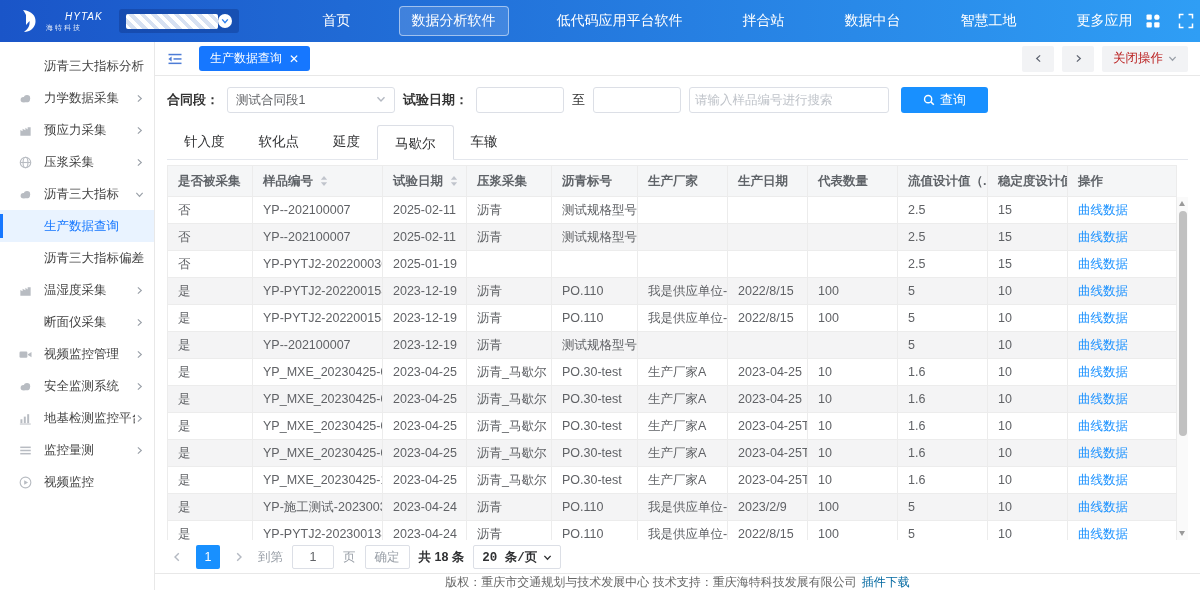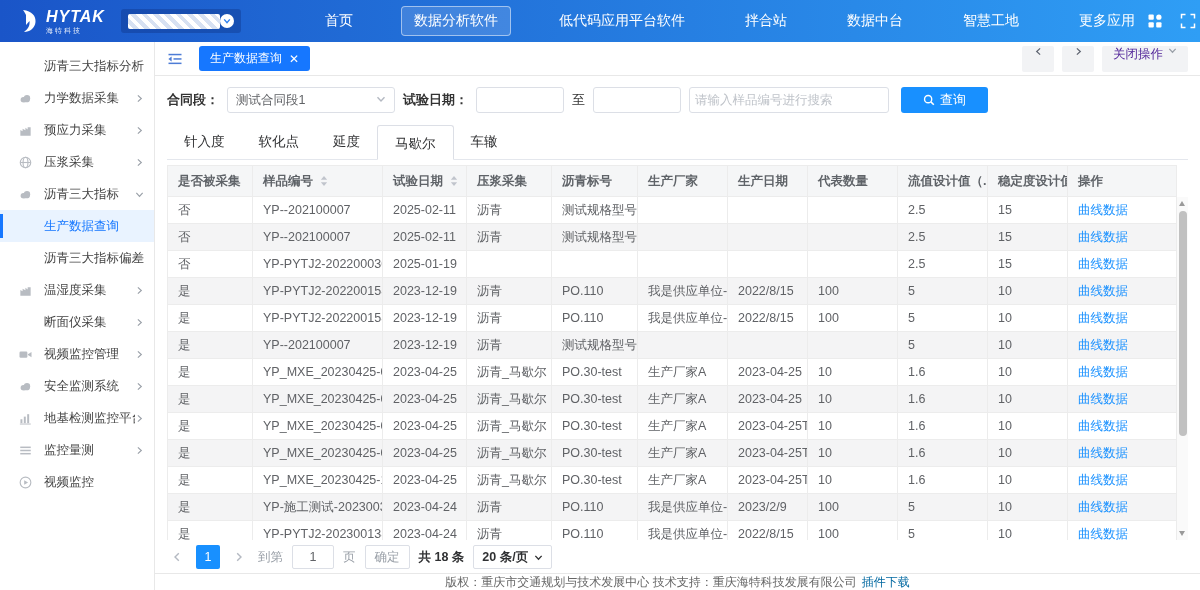--- a/index.html
+++ b/index.html
@@ -5,21 +5,21 @@
   * { margin:0; padding:0; box-sizing:border-box; }
   html,body { width:1200px; height:590px; overflow:hidden; background:#fff;
     font-family:"Liberation Sans","DejaVu Sans",sans-serif; }
 
   
   .topbar { height:42px; display:flex; align-items:center; padding:0 16px;
     background:linear-gradient(90deg,#1a55c8 0%,#2f9ef5 100%); color:#fff; }
   .logo { display:flex; align-items:center; gap:6px; }
   .logo-mark svg { display:block; }
   .logo-text { display:flex; flex-direction:column; line-height:1; }
-  .logo-brand { font-size:16px; font-weight:bold; font-style:italic; letter-spacing:1px; }
+  .logo-brand { font-size:10px; font-weight:normal; font-style:italic; letter-spacing:1px;margin-left:19px; }
   .logo-sub { font-size:7px; letter-spacing:2px; margin-top:2px; opacity:.9; }
   .nav-select { width:152px; height:24px; margin-left:16px; background:rgba(9,38,110,.30);
     border-radius:3px; display:flex; align-items:center; padding:0 7px; }
   .mosaic { width:92px; height:15px; border-radius:2px;
     background:repeating-linear-gradient(45deg,#ffffff 0 4px,#d7e1f2 4px 8px); }
   .circle-chev { margin-left:auto; width:14px; height:14px; border-radius:50%; background:#fff;
     display:flex; align-items:center; justify-content:center; color:#2f80ed; }
   .topnav { display:flex; align-items:center; gap:36px; margin-left:72px; font-size:14px; }
   .topnav-item { padding:5px 12px; border-radius:4px; white-space:nowrap; cursor:pointer; }
   .topnav-item.active { background:rgba(255,255,255,.14); border:1px solid rgba(255,255,255,.5); }
@@ -41,22 +41,22 @@
   .main-col { flex:1; display:flex; flex-direction:column; overflow:hidden; }
 
   
   .tabstrip { height:34px; display:flex; align-items:center; background:#fff;
     border-bottom:1px solid #e8e8e8; padding:0 12px; flex:0 0 34px; }
   .fold-icon { color:#4d7cd6; display:flex; cursor:pointer; }
   .tab-chip { margin-left:16px; background:#1677ff; color:#fff; font-size:12px; height:25px;
     display:flex; align-items:center; gap:7px; padding:0 11px; border-radius:3px; cursor:pointer; }
   .tab-close { font-size:12px; cursor:pointer; }
   .strip-right { margin-left:auto; display:flex; gap:8px; align-items:center; }
-  .ctrl { background:#f2f3f5; color:#4c1d95; height:26px; border-radius:2px;
-    display:flex; justify-content:center; cursor:pointer; font-size:12.5px; }
+  .ctrl { background:#f2f3f5; color:#b91c1c; height:26px; border-radius:2px;
+    display:flex; align-items:center; justify-content:center; cursor:pointer; font-size:12.5px; }
   .ctrl.arrow { width:32px; }
   .ctrl.ops { padding:0 11px; gap:5px; }
 
   
   .filters { display:flex; align-items:center; gap:8px; padding:11px 12px 9px; flex:0 0 auto; }
   .f-label { font-size:13px; color:#333; font-weight:bold; white-space:nowrap; }
   .box { height:26px; border:1px solid #dcdfe6; border-radius:3px; background:#fff;
     display:flex; align-items:center; font-size:12.5px; color:#606266; }
   .sel-contract { width:168px; padding:0 8px; }
   .sel-contract .chev, .size-select .chev { margin-left:auto; color:#b4b9c2; }
@@ -96,21 +96,21 @@
     color:#606266; flex:0 0 auto; }
   .pg-arrow { color:#b4b9c2; width:20px; display:flex; justify-content:center; cursor:pointer; }
   .pg-num { width:24px; height:24px; background:#1890ff; color:#fff; border-radius:2px;
     display:flex; align-items:center; justify-content:center; cursor:pointer; }
   .goto-input { width:42px; height:24px; border:1px solid #dcdfe6; border-radius:2px;
     display:flex; align-items:center; justify-content:center; color:#606266; background:#fff; }
   .confirm-btn { height:24px; padding:0 9px; border:1px solid #dcdfe6; border-radius:2px; color:#9aa0a8;
     display:flex; align-items:center; background:#fff; cursor:pointer; }
   .pg-total { color:#303133; font-weight:bold; }
   .size-select { height:24px; border:1px solid #dcdfe6; border-radius:2px; padding:0 8px;
-    display:flex; align-items:center; gap:6px; color:#303133; font-weight:bold; background:#fff; cursor:pointer; }
+    display:flex; align-items:center; gap:6px; color:#303133; font-weight:bold; background:#fff; cursor:pointer;font-family:Liberation Mono, monospace; }
 
   
   .footer { border-top:1px solid #e8e8e8; height:24px; display:flex; align-items:center;
     justify-content:center; font-size:12px; color:#666; gap:5px; background:#fff; margin-top:auto; }
   .footer a { color:#0369a1; text-decoration:none; }
 </style>
 </head>
 <body>
 
 <div class="topbar">

